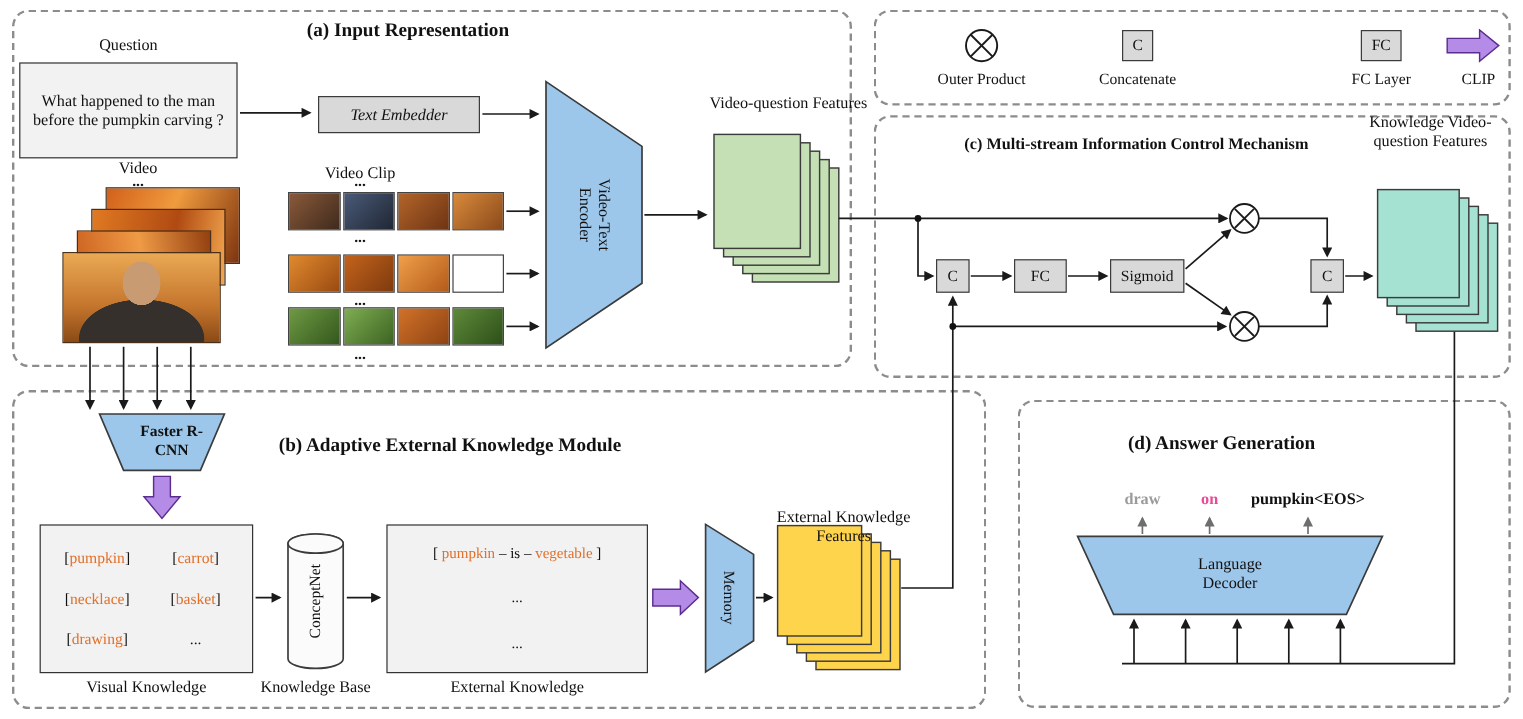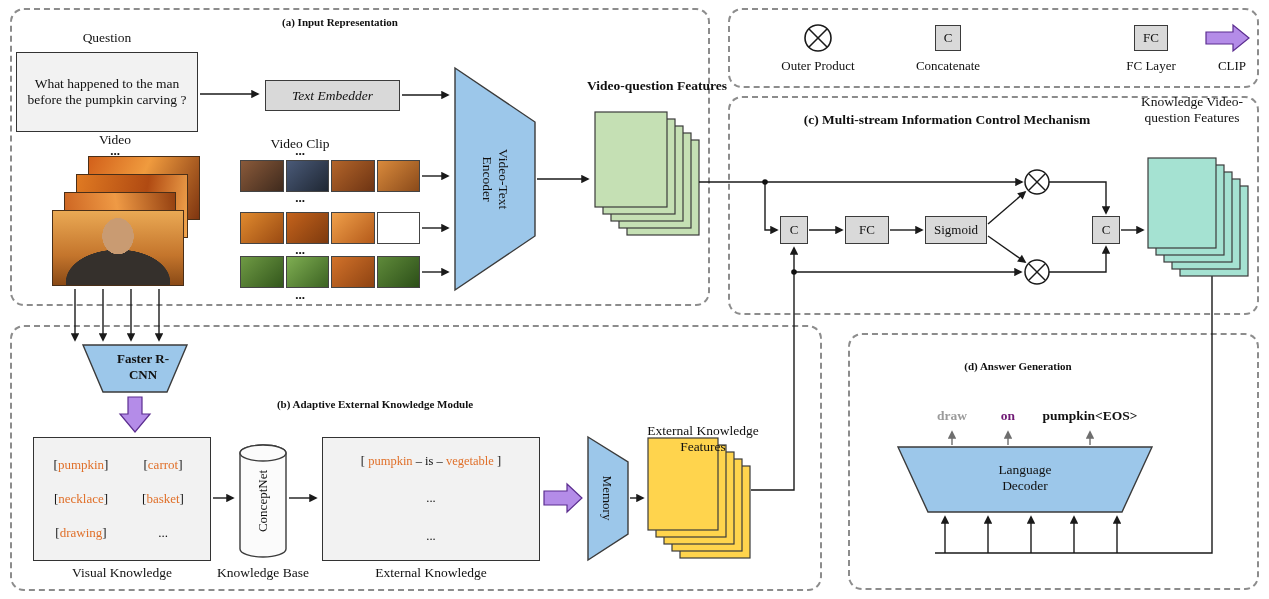--- a/index.html
+++ b/index.html
@@ -8,32 +8,32 @@
   .panel { position:absolute; border:2px dashed #8c8c8c; border-radius:14px; z-index:1; background:transparent; }
   #panel-a { left:10px; top:8px; width:700px; height:298px; }
   #panel-legend { left:728px; top:8px; width:531px; height:80px; }
   #panel-c { left:728px; top:96px; width:531px; height:219px; }
   #panel-b { left:10px; top:325px; width:812px; height:266px; }
   #panel-d { left:848px; top:333px; width:411px; height:257px; }
 
   .overlay { position:absolute; left:0; top:0; z-index:2; pointer-events:none; }
 
   .lbl { position:absolute; z-index:3; text-align:center; font-size:13.5px; line-height:1.22; }
-  .title { font-weight:bold; font-size:11px; }
+  .title { font-weight:bold; font-size:16px; }
   .small { font-size:13px; }
   .gbox { position:absolute; z-index:3; background:#d9d9d9; border:1.4px solid #3b3b3b; display:flex; align-items:center; justify-content:center; font-size:13px; text-align:center; }
   .kbg { position:absolute; z-index:3; background:#f2f2f2; border:1.5px solid #333;font-family:Liberation Serif, serif; }
 
   #title-a { left:175px; top:16px; width:330px; }
   #q-label { left:57px; top:30px; width:100px; }
   #q-box { left:16px; top:52px; width:182px; height:80px; display:flex; align-items:center; justify-content:center; padding:4px 10px; text-align:center; }
   #embedder { left:265px; top:80px; width:135px; height:31px; font-size:13.5px;font-style:italic; }
   #video-label { left:65px; top:132px; width:100px; }
   #enc-label { left:455px; top:159px; width:80px; height:40px; transform:rotate(90deg); display:flex; align-items:center; justify-content:center; }
-  #feat-a-label { left:582px; top:78px; width:150px;font-weight:bold; }
+  #feat-a-label { left:582px; top:78px; width:150px; }
   #clip-label { left:250px; top:136px; width:100px; }
   .dots { position:absolute; z-index:3; width:60px; text-align:center; font-size:13px; line-height:14px; font-weight:bold; }
 
   .vf { position:absolute; z-index:3; border:1px solid #4a2f18; }
   #vf1 { left:88px; top:156px; width:112px; height:64px; background:linear-gradient(115deg,#d2601a 0%,#f09b3e 45%,#7e3510 100%); }
   #vf2 { left:76px; top:174px; width:112px; height:64px; background:linear-gradient(100deg,#e07a22 0%,#b04a12 60%,#f3a74f 100%); }
   #vf3 { left:64px; top:192px; width:112px; height:64px; background:linear-gradient(80deg,#c95f1e 0%,#ef9a45 50%,#933f10 100%); }
   #vf4 { left:52px; top:210px; width:132px; height:76px;
          background:
            radial-gradient(26px 30px at 50% 34%, #c99b72 0%, #c99b72 60%, rgba(0,0,0,0) 61%),
@@ -63,35 +63,35 @@
   #lg-fc-label { left:1091px; top:58px; width:120px; }
   #lg-clip-label { left:1192px; top:58px; width:80px; }
 
   #title-c { left:737px; top:112px; width:420px; font-size:13.5px; }
   #c1-box { left:780px; top:216px; width:28px; height:28px; }
   #fc-box { left:845px; top:216px; width:44px; height:28px; }
   #sig-box { left:925px; top:216px; width:62px; height:28px;text-align:right; }
   #c2-box { left:1092px; top:216px; width:28px; height:28px; }
   #feat-c-label { left:1126px; top:94px; width:132px; }
 
-  #title-b { left:165px; top:362px; width:420px;margin-top:36px; }
+  #title-b { left:165px; top:362px; width:420px; }
   #rcnn-label { left:108px; top:351px; width:70px; font-size:13px;font-weight:bold; }
   #visual-box { left:33px; top:437px; width:178px; height:124px; display:grid; grid-template-columns:1fr 1fr; align-items:center; justify-items:center; padding:10px 6px; font-size:13px; }
   #visual-label { left:48px; top:565px; width:148px; }
   #conceptnet-label { left:208px; top:491px; width:110px; height:20px; transform:rotate(-90deg); display:flex; align-items:center; justify-content:center; font-size:13px; }
   #kb-label { left:203px; top:565px; width:120px; }
   #ext-box { left:322px; top:437px; width:218px; height:124px; display:flex; flex-direction:column; justify-content:space-around; padding:5px 3px; font-size:12.5px; text-align:center; }
   #ext-label { left:353px; top:565px; width:156px; }
   #memory-label { left:567px; top:489px; width:80px; height:18px; transform:rotate(90deg); display:flex; align-items:center; justify-content:center; font-size:13px; }
   #feat-b-label { left:623px; top:423px; width:160px; }
 
   #title-d { left:878px; top:360px; width:280px; }
   .word { position:absolute; z-index:3; text-align:center; font-weight:bold; font-size:13.5px; }
   #word-0 { left:922px; top:408px; width:60px; color:#9b9b9b; }
-  #word-1 { left:985px; top:408px; width:46px; color:#701a75; }
+  #word-1 { left:985px; top:408px; width:46px; color:#ec4899; }
   #word-2 { left:1025px; top:408px; width:130px; color:#111; }
   #decoder-label { left:978px; top:462px; width:94px; text-align:center; }
 
   .tok-o { color:#e0702a; }
   .tok-k { color:#111; }
 </style>
 </head>
 <body>
 
 <div class="canvas">

